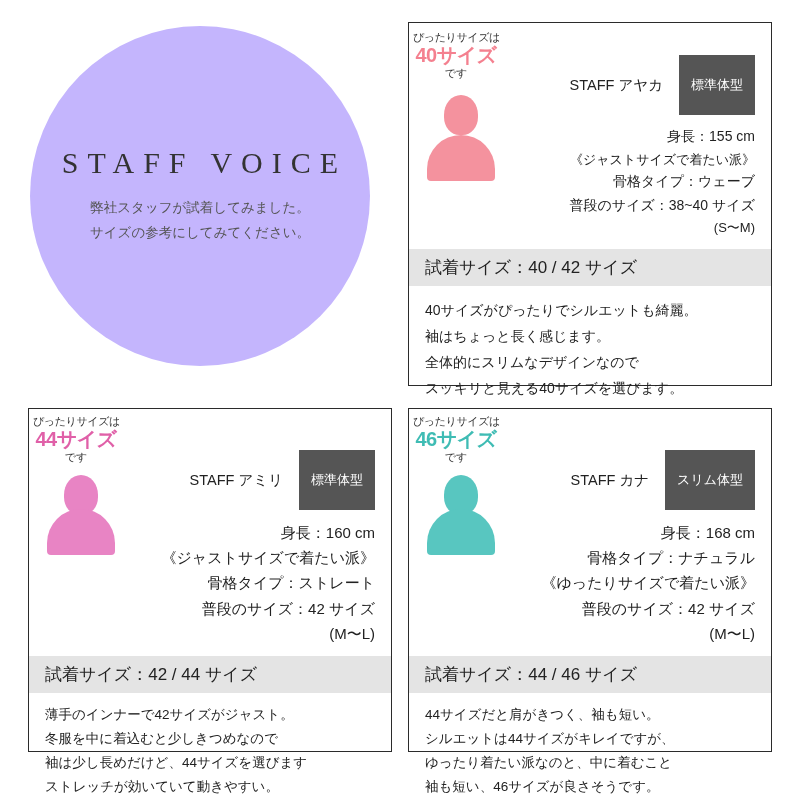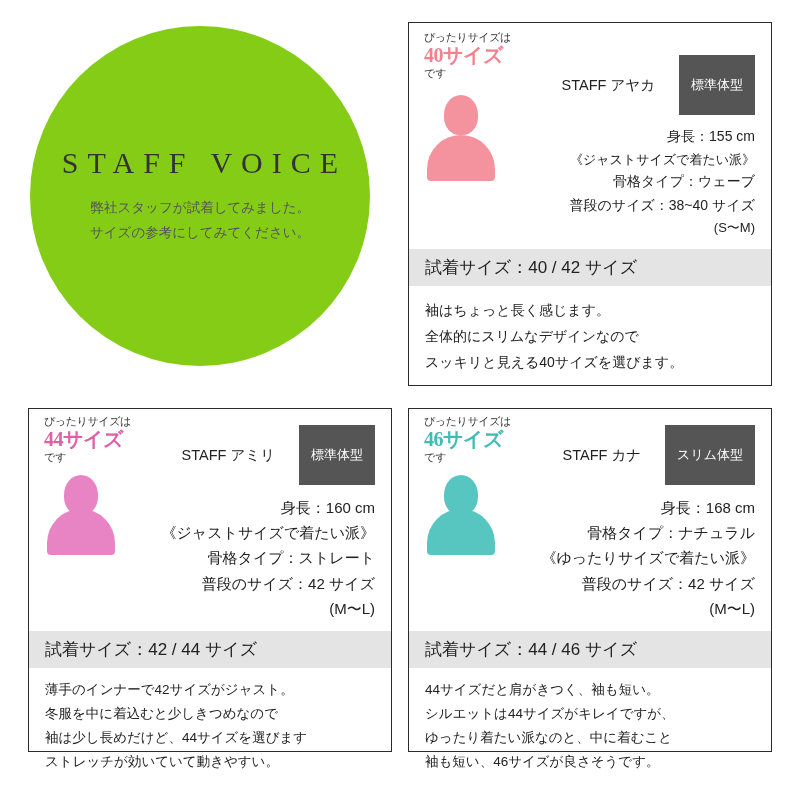--- a/index.html
+++ b/index.html
@@ -21,39 +21,39 @@
   }
 
   
   .voice-circle {
     position: absolute;
     left: 30px;
     top: 26px;
     width: 340px;
     height: 340px;
     border-radius: 50%;
-    background: #84cc16;
+    background: #c4b5fd;
     display: flex;
     flex-direction: column;
     align-items: center;
     justify-content: center;
   }
   .voice-title {
     font-size: 30px;
     letter-spacing: 9px;
     color: #333333;
     font-family: "Liberation Serif", "DejaVu Serif", serif;
     margin-bottom: 16px;
     padding-left: 9px;
   }
   .voice-sub {
     font-size: 13.5px;
     color: #555555;
     line-height: 1.85;
-    text-align: right;
+    text-align: center;
   }
 
   
   .card {
     position: absolute;
     border: 1px solid #2b2b2b;
     background: #ffffff;
     box-sizing: border-box;
   }
   #card-ayaka { left: 408px; top: 22px;  width: 364px; height: 364px; }
@@ -62,25 +62,25 @@
 
   .card-top {
     position: relative;
     padding: 8px 10px 4px 10px;
     box-sizing: border-box;
   }
 
   
   .bubble-wrap {
     position: absolute;
-    left: 15px;
+    left: 4px;
     top: 8px;
     width: 86px;
+    text-align: center;
     line-height: 1.15;
-    font-family: Liberation Serif, serif;
   }
   .bubble-lead {
     font-size: 11px;
     color: #333333;
     white-space: nowrap;
     letter-spacing: -0.4px;
   }
   .bubble-main {
     font-size: 20px;
     font-weight: bold;
@@ -127,21 +127,21 @@
   
   .profile {
     margin-left: 100px;
     text-align: right;
     padding-right: 6px;
   }
   .profile-row1 {
     display: flex;
     align-items: center;
     justify-content: flex-end;
-    gap: 24px;
+    gap: 16px;
     margin-bottom: 10px;
     margin-top: 24px;
   }
   .staff-name {
     font-size: 14.5px;
     color: #222222;
     white-space: nowrap;
   }
   .body-type {
     font-size: 13px;
@@ -174,21 +174,21 @@
     padding: 12px 14px 10px 16px;
     font-size: 14px;
     line-height: 1.85;
     color: #222222;
   }
   .comment div { white-space: nowrap; }
 
   
   .small-card .bubble-wrap { top: 6px; }
   .small-card .avatar { top: 66px; height: 80px; }
-  .small-card .profile-row1 { margin-top: 8px; }
+  .small-card .profile-row1 { margin-top: 33px; }
   .small-card .comment { font-size: 13.5px; line-height: 1.78; padding-top: 10px; }
   .small-card .profile-line { font-size: 15px; }
 </style>
 </head>
 <body>
 
 <div class="page">
 
   <div class="voice-circle">
     <div class="voice-title">STAFF VOICE</div>
@@ -216,20 +216,21 @@
         </div>
         <div class="profile-line">身長：155 cm</div>
         <div class="profile-line small">《ジャストサイズで着たい派》</div>
         <div class="profile-line">骨格タイプ：ウェーブ</div>
         <div class="profile-line">普段のサイズ：38~40 サイズ</div>
         <div class="profile-line small">(S〜M)</div>
       </div>
     </div>
     <div class="fit-band">試着サイズ：40 / 42 サイズ</div>
     <div class="comment">
+      <div>40サイズがぴったりでシルエットも綺麗。</div>
       <div>袖はちょっと長く感じます。</div>
       <div>全体的にスリムなデザインなので</div>
       <div>スッキリと見える40サイズを選びます。</div>
     </div>
   </div>
 
   <div class="card small-card" id="card-amiri">
     <div class="card-top">
       <div class="bubble-wrap bubble-magenta">
         <div class="bubble-lead">ぴったりサイズは</div>

